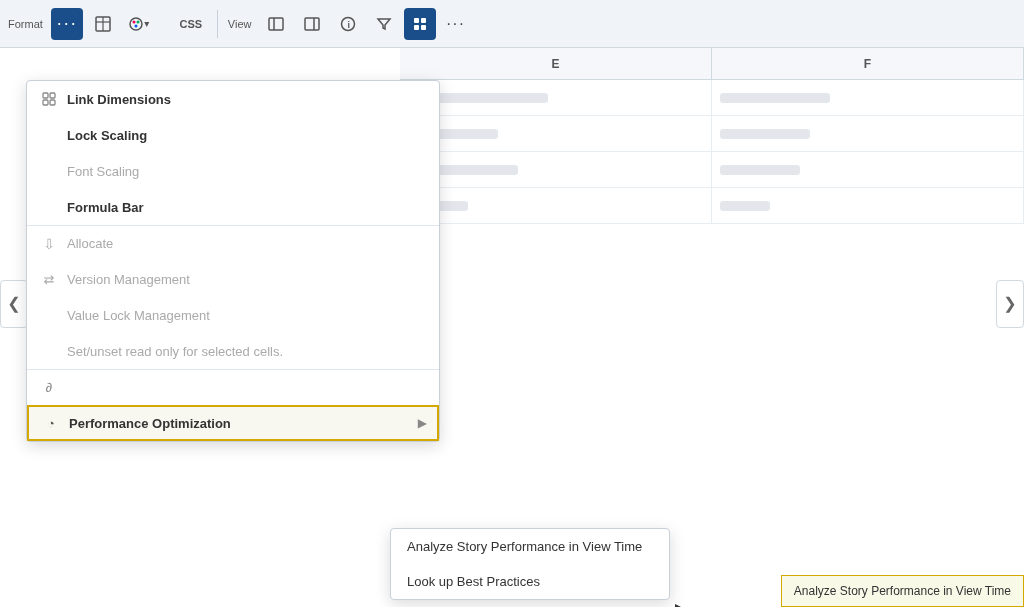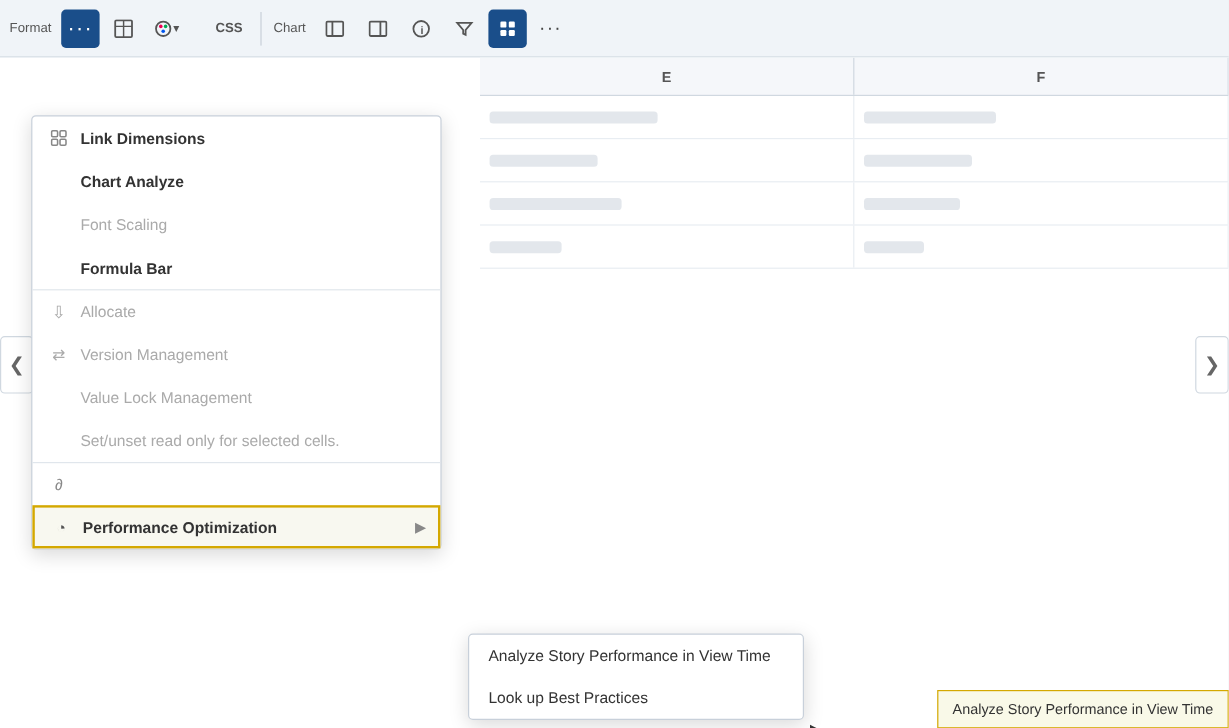--- a/index.html
+++ b/index.html
@@ -149,23 +149,23 @@
       cursor: pointer;
       font-size: 16px;
       color: #666;
     }
     .nav-arrow.left { left: 0; }
     .nav-arrow.right { right: 0; }
 
     
     .dropdown-menu {
       position: absolute;
-      top: 48px;
+      top: 32px;
       left: 26px;
-      width: 342px;
+      width: 414px;
       background: white;
       border: 1px solid #c8d0da;
       border-radius: 4px;
       box-shadow: 0 4px 16px rgba(0,0,0,0.15);
       z-index: 100;
     }
 
     .menu-item {
       display: flex;
       align-items: center;
@@ -292,21 +292,21 @@
         <circle cx="10" cy="6" r="1.5" fill="#0a5"></circle>
         <circle cx="8" cy="10" r="1.5" fill="#05e"></circle>
       </svg>
       <span style="font-size:10px; color:#555">▾</span>
     </button>
     <button class="toolbar-btn" style="font-size:11px; font-weight:700; color:#555;margin-left:16px;">CSS</button>
   </div>
 
   <div class="toolbar-divider"></div>
 
-  <span class="toolbar-label">Chart</span>
+  <span class="toolbar-label">View</span>
 
   <div class="toolbar-section">
     <button class="toolbar-btn">
       <svg width="16" height="16" viewBox="0 0 16 16">
         <rect x="1" y="2" width="14" height="12" rx="1" stroke="#555" stroke-width="1.5" fill="none"></rect>
         <line x1="6" y1="2" x2="6" y2="14" stroke="#555" stroke-width="1.5"></line>
       </svg>
     </button>
     <button class="toolbar-btn">
       <svg width="16" height="16" viewBox="0 0 16 16">
@@ -392,21 +392,21 @@
           <rect x="1" y="1" width="5" height="5" rx="1" stroke="#888" stroke-width="1.3"></rect>
           <rect x="8" y="1" width="5" height="5" rx="1" stroke="#888" stroke-width="1.3"></rect>
           <rect x="1" y="8" width="5" height="5" rx="1" stroke="#888" stroke-width="1.3"></rect>
           <rect x="8" y="8" width="5" height="5" rx="1" stroke="#888" stroke-width="1.3"></rect>
         </svg>
       </span>
       <span class="menu-item-bold">Link Dimensions</span>
     </div>
 
     <div class="menu-item">
-      <span class="menu-item-bold">Chart Analyze</span>
+      <span class="menu-item-bold">Lock Scaling</span>
     </div>
 
     <div class="menu-item disabled">
       <span>Font Scaling</span>
     </div>
 
 
     <div class="menu-item">
       <span class="menu-item-bold">Formula Bar</span>
     </div>

